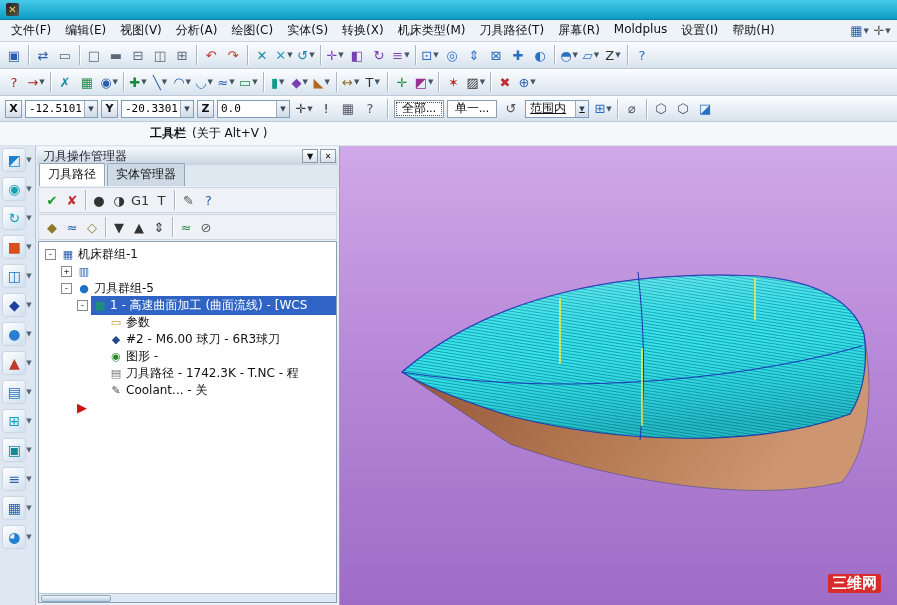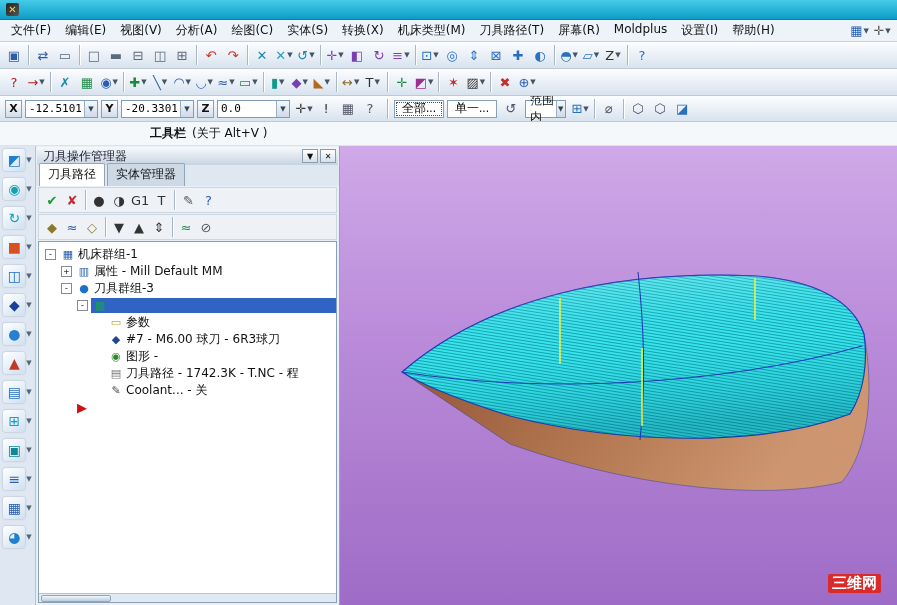--- a/index.html
+++ b/index.html
@@ -34,22 +34,22 @@
   .ribbon{ height:26px; flex:none; background:linear-gradient(#fcfdff,#d8e3ee);
            border-bottom:1px solid #bcc9d6; display:flex; align-items:center; gap:3px; padding:0 5px; overflow:hidden; }
   .axis-chip{ width:17px; height:18px; border:1px solid #8aa0b4; background:linear-gradient(#ffffff,#d2dce8);
               display:flex; align-items:center; justify-content:center; font-size:11px; font-weight:bold; }
   .coord-field{ display:flex; height:18px; border:1px solid #7f9db9; background:#fff; }
   .coord-field input{ width:58px; border:0; outline:none; font:11px "DejaVu Sans Mono","Liberation Mono",monospace; padding:7px 3px; }
   .coord-dd{ width:13px; background:linear-gradient(#f4f8fc,#cfdae6); border-left:1px solid #9ab0c4;
              display:flex; align-items:center; justify-content:center; font-size:7px; color:#345; }
   .sel-btn{ height:18px; border:1px solid #8aa0b4; background:#fff; padding:0 7px; font-size:12px; display:flex; align-items:center; }
   .sel-btn.focused{ outline:1px dotted #555; outline-offset:-3px; }
-  .range-select{ height:18px; width:41px; border:1px solid #7f9db9; background:#fff;
-                 display:flex; align-items:center; justify-content:space-between; padding-left:4px; }
+  .range-select{ height:18px; width:64px; border:1px solid #7f9db9; background:#fff;
+                 display:flex; align-items:center; justify-content:space-between; padding-left:4px;text-decoration:underline; }
 
   
   .tooltipbar{ height:24px; flex:none; background:#f4f8fb; border-bottom:1px solid #dbe3ec;
                display:flex; align-items:center; padding-left:150px; gap:6px; }
   .tooltip-title{ font-weight:bold;text-align:right; }
 
   
   .main{ flex:1; display:flex; min-height:0; }
 
   .leftstrip{ width:36px; flex:none; background:#dfe8f2; border-right:1px solid #b5c3d2;
@@ -526,48 +526,48 @@
             <span class="expander">-</span>
             <span class="row-main">
               <span class="tree-icon" style="color: rgb(42, 95, 174);">▦</span>
               <span>机床群组-1</span>
             </span>
           </div>
           <div class="tree-row" style="padding-left: 22px;">
             <span class="expander">+</span>
             <span class="row-main">
               <span class="tree-icon" style="color: rgb(42, 95, 174);">▥</span>
-              <span>属性 - Mill Default MM</span>
             </span>
           </div>
           <div class="tree-row" style="padding-left: 22px;">
             <span class="expander">-</span>
             <span class="row-main">
               <span class="tree-icon" style="color: rgb(26, 114, 200);">●</span>
-              <span>刀具群组-3</span>
+              <span>刀具群组-5</span>
             </span>
           </div>
           <div class="tree-row selected" style="padding-left: 38px;">
             <span class="expander">-</span>
             <span class="row-main">
               <span class="tree-icon" style="color: rgb(23, 160, 90);">▩</span>
+              <span>1 - 高速曲面加工 (曲面流线) - [WCS</span>
             </span>
           </div>
           <div class="tree-row" style="padding-left: 54px;">
             <span class="expander-space"></span>
             <span class="row-main">
               <span class="tree-icon" style="color: rgb(201, 164, 63);">▭</span>
               <span>参数</span>
             </span>
           </div>
           <div class="tree-row" style="padding-left: 54px;">
             <span class="expander-space"></span>
             <span class="row-main">
               <span class="tree-icon" style="color: rgb(35, 72, 142);">◆</span>
-              <span>#7 - M6.00 球刀 - 6R3球刀</span>
+              <span>#2 - M6.00 球刀 - 6R3球刀</span>
             </span>
           </div>
           <div class="tree-row" style="padding-left: 54px;">
             <span class="expander-space"></span>
             <span class="row-main">
               <span class="tree-icon" style="color: rgb(42, 138, 42);">◉</span>
               <span>图形 -</span>
             </span>
           </div>
           <div class="tree-row" style="padding-left: 54px;">

